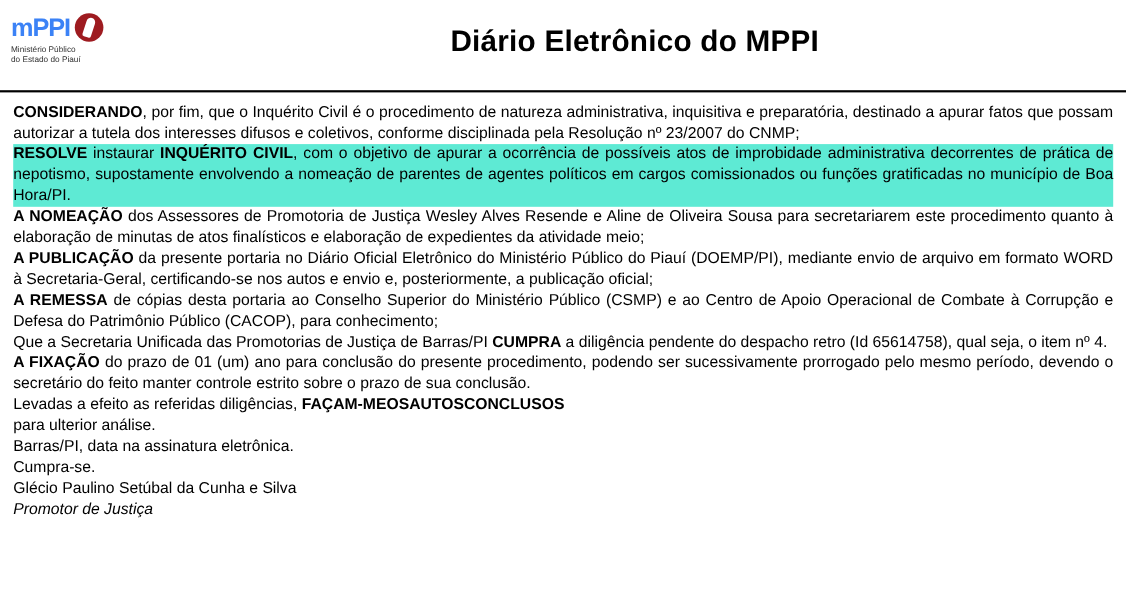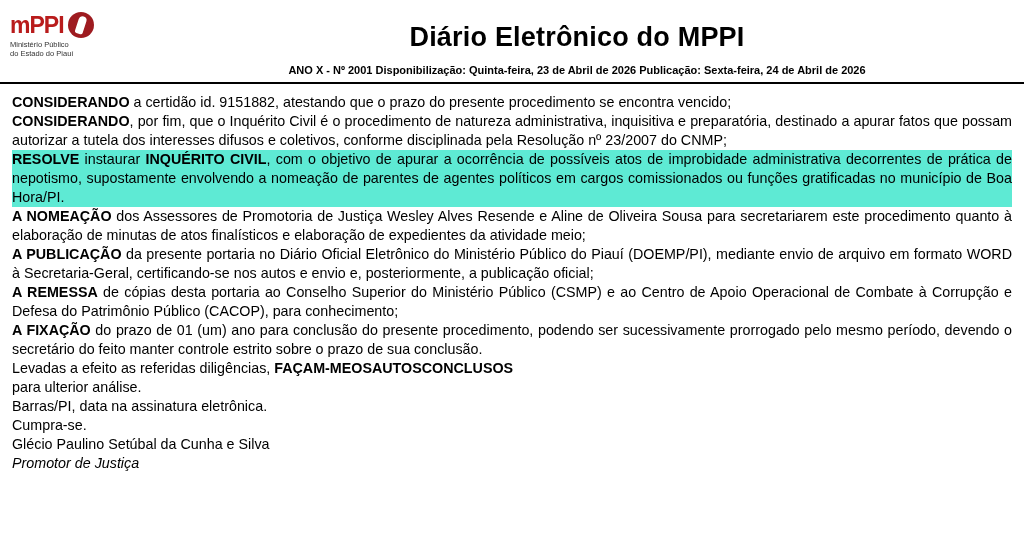--- a/index.html
+++ b/index.html
@@ -37,21 +37,21 @@
   .logo-row {
     display: flex;
     align-items: center;
     gap: 4px;
   }
   .logo-text {
     font-weight: bold;
     font-size: 23px;
     letter-spacing: -1px;
     line-height: 1;
-    color: #b91c1c;
+    color: #3b82f6;
   }
   .logo-mark {
     width: 26px;
     height: 26px;
     border-radius: 50%;
     background: #9e1b20;
     position: relative;
     display: inline-block;
   }
   .logo-mark::after {
@@ -123,42 +123,41 @@
         <span class="logo-text">mPPI</span>
         <span class="logo-mark"></span>
       </div>
       <div class="logo-sub">
         <div>Ministério Público</div>
         <div>do Estado do Piauí</div>
       </div>
     </div>
     <div class="title-block">
       <h1 class="doc-title">Diário Eletrônico do MPPI</h1>
-      <div class="doc-meta">ANO X - Nº 2001 Disponibilização: Quinta-feira, 23 de Abril de 2026 Publicação: Sexta-feira, 24 de Abril de 2026</div>
     </div>
   </div>
 
   <hr class="rule">
 
   <div class="content">
 
-    <p class="para"><span class="b">CONSIDERANDO</span><span> a certidão id. 9151882, atestando que o prazo do presente procedimento se encontra vencido;</span></p>
 
     <p class="para"><span class="b">CONSIDERANDO</span><span>, por fim, que o Inquérito Civil é o procedimento de natureza administrativa, inquisitiva e preparatória, destinado a apurar fatos que possam autorizar a tutela dos interesses difusos e coletivos, conforme disciplinada pela Resolução nº 23/2007 do CNMP;</span></p>
 
     <p class="para hl-block"><span class="b">RESOLVE</span><span> instaurar </span><span class="b">INQUÉRITO CIVIL</span><span>, com o objetivo de apurar a ocorrência de possíveis atos de improbidade administrativa decorrentes de prática de nepotismo, supostamente envolvendo a nomeação de parentes de agentes políticos em cargos comissionados ou funções gratificadas no município de Boa Hora/PI.</span></p>
 
 
 
     <p class="para"><span class="b">A NOMEAÇÃO</span><span> dos Assessores de Promotoria de Justiça Wesley Alves Resende e Aline de Oliveira Sousa para secretariarem este procedimento quanto à elaboração de minutas de atos finalísticos e elaboração de expedientes da atividade meio;</span></p>
 
     <p class="para"><span class="b">A PUBLICAÇÃO</span><span> da presente portaria no Diário Oficial Eletrônico do Ministério Público do Piauí (DOEMP/PI), mediante envio de arquivo em formato WORD à Secretaria-Geral, certificando-se nos autos e envio e, posteriormente, a publicação oficial;</span></p>
 
     <p class="para"><span class="b">A REMESSA</span><span> de cópias desta portaria ao Conselho Superior do Ministério Público (CSMP) e ao Centro de Apoio Operacional de Combate à Corrupção e Defesa do Patrimônio Público (CACOP), para conhecimento;</span></p>
 
+    <p class="para"><span>Que a Secretaria Unificada das Promotorias de Justiça de Barras/PI </span><span class="b">CUMPRA</span><span> a diligência pendente do despacho retro (Id 65614758), qual seja, o item nº 4.</span></p>
 
     <p class="para"><span class="b">A FIXAÇÃO</span><span> do prazo de 01 (um) ano para conclusão do presente procedimento, podendo ser sucessivamente prorrogado pelo mesmo período, devendo o secretário do feito manter controle estrito sobre o prazo de sua conclusão.</span></p>
 
     <p class="para"><span>Levadas a efeito as referidas diligências, </span><span class="b">FAÇAM-MEOSAUTOSCONCLUSOS</span></p>
 
     <p class="para">para ulterior análise.</p>
 
     <p class="para">Barras/PI, data na assinatura eletrônica.</p>
 
     <p class="para">Cumpra-se.</p>

